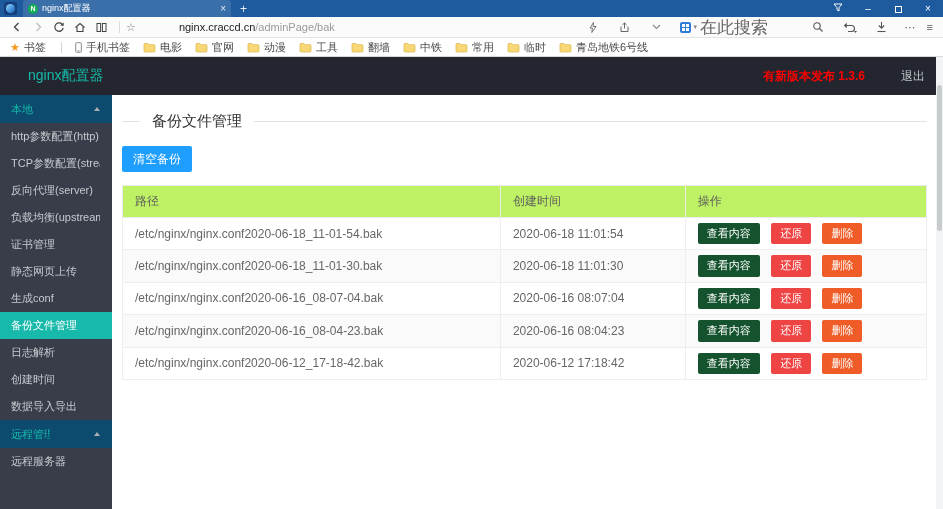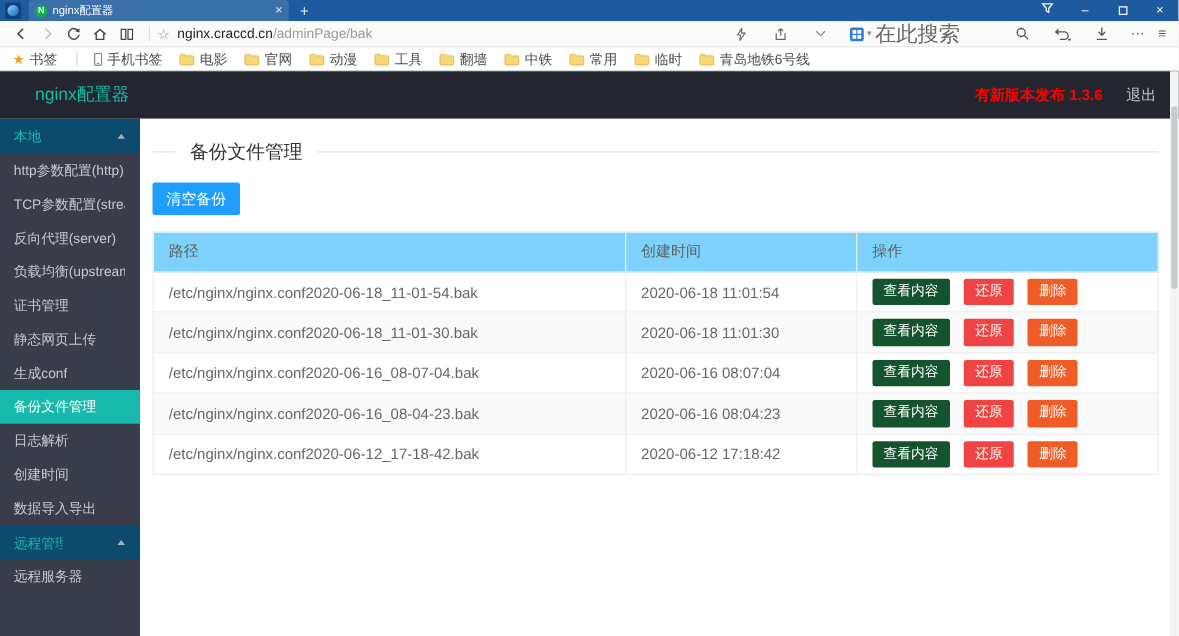--- a/index.html
+++ b/index.html
@@ -20,21 +20,21 @@
   .win-btn { width:30px; text-align:center; font-size:10px; line-height:17px; color:#fff; }
   .maxi-box { display:inline-block; width:7px; height:7px; border:1px solid #fff; vertical-align:middle; }
 
   
   .toolbar { height:21px; background:#fbfbfb; border-bottom:1px solid #e3e3e3; display:flex; align-items:center; padding:0 8px; }
   .nav-ic { display:flex; align-items:center; justify-content:center; width:18px; height:18px; margin-right:3px; }
   .nav-ic svg { display:block; }
   .tb-divider { width:1px; height:12px; background:#ddd; margin:0 6px; }
   .star-outline { font-size:11px; color:#8a8a8a; margin-right:6px; }
   .url { font-size:11px; white-space:nowrap; }
-  .url .domain { color:#222; }
+  .url .domain { color:#222;margin-left:37px; }
   .url .path { color:#9a9a9a; }
   .tb-right { margin-left:auto; display:flex; align-items:center; gap:11px; padding-right:2px; }
   .search-box { display:flex; align-items:center; gap:3px; min-width:118px; }
   .engine-ic { width:11px; height:11px; border-radius:2px; background:#2e7cd6; position:relative; }
   .engine-ic::before { content:""; position:absolute; left:2px; top:2px; width:3px; height:3px; background:#fff; box-shadow:4px 0 #fff,0 4px #fff,4px 4px #fff; }
   .caret { font-size:7px; color:#888; }
   .search-text { font-size:17px; color:#666; }
   .glyph-ic { font-size:11px; color:#555; line-height:1; }
 
   
@@ -43,42 +43,42 @@
   .bm .bm-ic { display:none; }
   .bm.i-star .ic-star { display:inline; color:#f59a23; font-size:11px; }
   .bm.i-phone .ic-phone { display:block; }
   .bm.i-folder .ic-folder { display:block; }
   .bm.has-divider::after { content:""; width:1px; height:11px; background:#d5d5d5; margin-left:11px; }
 
   
   .site { height:452px; display:flex; flex-direction:column; position:relative; background:#fff; }
   .site-header { height:38px; flex:none; background:#23262e; display:flex; align-items:center; }
   .site-logo { margin-left:28px; color:#16baaa; font-size:14px; }
-  .header-right { margin-left:auto; display:flex; align-items:center; gap:19px; margin-right:18px; }
+  .header-right { margin-left:auto; display:flex; align-items:center; gap:36px; margin-right:18px; }
   .new-version { color:#ff0000; font-size:12px; font-weight:bold; }
   .logout { color:#c2c6cd; font-size:12px; }
 
   .site-body { flex:1; display:flex; min-height:0; }
   .sidebar { width:112px; flex:none; background:#393d49; font-size:11px; }
   .s-item { height:27px; display:flex; align-items:center; padding:0 12px 0 11px; color:#c6c9cf; }
   .s-item.t-group { height:28px; background:#0c4a6e; color:#16baaa;gap:44px; }
   .s-item .arrow { display:none; margin-left:auto; width:0; height:0; border-left:3.5px solid transparent; border-right:3.5px solid transparent; border-bottom:4px solid #a8adb6; }
   .s-item.t-group .arrow { display:block; }
   .s-item.sel { background:#16b9aa; color:#fff; }
   .s-label { white-space:nowrap; overflow:hidden; }
 
   .main { flex:1; background:#fff; padding:10px 16px 0 10px; min-width:0; }
   .field-title { display:flex; align-items:center; margin-top:7px; }
   .field-title .line-l { width:18px; height:1px; background:#e2e2e2; }
   .field-title .t-text { margin:0 12px; font-size:15px; color:#333; }
   .field-title .line-r { flex:1; height:1px; background:#e2e2e2; }
   .clear-btn { margin-top:15px; display:inline-block; background:#1e9fff; color:#fff; font-size:12px; padding:4px 11px; border:none; border-radius:2px; line-height:1.5; }
 
   table.bk { margin-top:13px; width:100%; border-collapse:collapse; font-size:12px; color:#666; border:1px solid #e9e9e9; table-layout:fixed; }
-  table.bk th { background:#7dd3fc; font-weight:normal; text-align:left; padding:7px 12px; color:#5f5f5f; border:1px solid #ebebeb; }
+  table.bk th { background:#bef264; font-weight:normal; text-align:left; padding:7px 12px; color:#5f5f5f; border:1px solid #ebebeb; }
   table.bk td { padding:5px 12px; border:1px solid #eeeeee; white-space:nowrap; overflow:hidden; }
   table.bk tbody tr:nth-child(even) td { background:#fafafa; }
   .btn { display:inline-block; color:#fff; font-size:11px; padding:3px 9px; border:none; border-radius:2px; margin-right:8px; line-height:1.4; }
   .btn-view { background:#14532d; }
   .btn-restore { background:#ef4444; }
   .btn-delete { background:#ef5c28; }
 
   .pg-scrollbar { position:absolute; right:0; top:0; bottom:0; width:7px; background:#f3f4f5; }
   .pg-thumb { position:absolute; top:28px; left:1px; width:5px; height:146px; background:#c6cbce; border-radius:3px; }
 </style>

